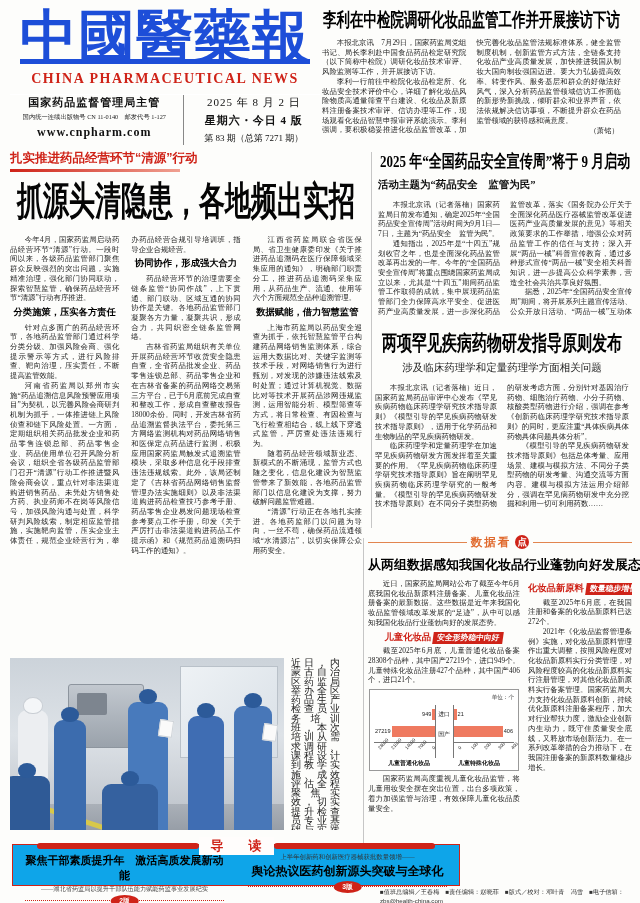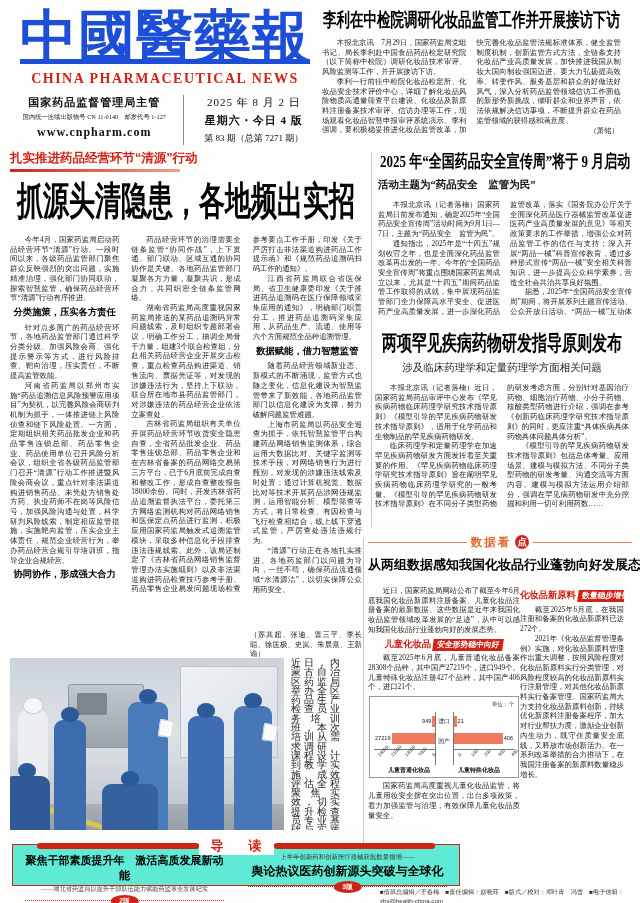--- a/index.html
+++ b/index.html
@@ -80,21 +80,21 @@
   .rr-sub{font-size:10.5px;text-align:center;margin-top:8px;color:#222;}
   .rr-body{margin-top:8px;height:132px;overflow:hidden;}
 
   
   .datafocus{left:368px;top:534px;width:264px;height:344px;}
   .dfhead{display:flex;align-items:center;gap:4px;height:16px;}
   .dfline{flex:1;height:1px;background:#e2854f;}
   .dftext{color:#e06a2e;font-weight:bold;font-size:11.5px;letter-spacing:2px;font-family:"Liberation Sans",sans-serif;}
   .dfdot{width:14px;height:14px;border-radius:50%;background:#cf2318;color:#fff;font-size:9.5px;font-weight:bold;display:flex;align-items:center;justify-content:center;font-family:"Liberation Sans",sans-serif;}
   .df-headline{font-size:13px;font-weight:900;text-align:center;margin-top:6px;white-space:nowrap;font-family:"Liberation Serif",serif;}
-  .df-cols{display:flex;margin-top:12px;height:298px;}
+  .df-cols{display:flex;gap:8px;margin-top:5px;height:298px;}
   .df-left{width:152px;overflow:hidden;}
   .df-right{width:104px;overflow:hidden;}
   .dsub{text-align:center;margin:4px 0 3px;white-space:nowrap;}
   .dsub .red{color:#cf2318;font-weight:bold;font-size:9.3px;font-family:"Liberation Sans",sans-serif;}
   .dsub .dbadge{display:inline-block;background:#cf2318;color:#fff;font-size:7.8px;font-weight:bold;padding:1px 4px;margin-left:2px;transform:skewX(-8deg);font-family:"Liberation Sans",sans-serif;}
 
   
   .chart{box-sizing:border-box;border:1px solid #999;background:#fff;width:150px;margin:4px auto 3px;padding:3px 4px 2px;font-family:"Liberation Sans",sans-serif;}
   .chart-unit{font-size:5.6px;text-align:right;color:#333;}
   .chart-body{display:flex;align-items:stretch;margin-top:2px;}
@@ -107,21 +107,21 @@
   .tval{font-size:5.6px;color:#222;padding:0 1px;white-space:nowrap;flex-shrink:0;}
   .axis{display:flex;justify-content:space-between;border-top:1px solid #777;height:13px;padding:1px 2px 0;}
   .axis span{font-size:4.7px;color:#333;transform:rotate(-48deg);transform-origin:60% 10%;width:3px;white-space:nowrap;}
   .cmid{width:17px;display:flex;flex-direction:column;align-items:center;}
   .cmid .cat{height:14px;margin:3px 0;font-size:5.8px;display:flex;align-items:center;color:#111;}
   .cmid .axpad{height:13px;}
   .chart-caps{display:flex;margin-top:1px;}
   .chart-caps span{flex:1;text-align:center;font-size:6px;font-weight:bold;color:#111;}
 
   
-  .guide{left:12px;top:844px;width:446px;height:40px;border:1.5px solid #cf2318;background:#5eead4;}
+  .guide{left:12px;top:844px;width:446px;height:40px;border:1.5px solid #cf2318;background:#0ea5e9;}
   .guide-title{position:absolute;top:-8px;left:24px;right:24px;display:flex;align-items:center;}
   .gbar{flex:1;height:6px;background:#cf2318;border-radius:3px;}
   .gtxt{color:#cf2318;font-weight:900;font-size:13px;letter-spacing:6px;padding:0 6px 0 12px;background:#fffdfc;font-family:"Liberation Sans",sans-serif;}
   .guide-inner{display:flex;height:100%;padding-top:6px;box-sizing:border-box;}
   .teaser{flex:1;padding:2px 12px 0;text-align:center;}
   .tz-kicker{font-size:6.4px;color:#333;}
   .tz-head1{font-size:11px;font-weight:900;color:#000;font-family:"Liberation Serif",serif;}
   .tz-sub{font-size:6.2px;color:#444;margin-top:2px;}
   .tz-head2{font-size:12px;font-weight:900;color:#000;margin-top:1px;font-family:"Liberation Serif",serif;}
   .pageline{border-top:1.5px dotted #cf2318;position:relative;margin-top:6px;}
@@ -173,31 +173,29 @@
           <p class="para">今年4月，国家药监局启动药品经营环节“清源”行动。一段时间以来，各级药品监管部门聚焦群众反映强烈的突出问题，实施精准治理，强化部门协同联动，探索智慧监管，确保药品经营环节“清源”行动有序推进。</p>
         </div>
       <div class="subhead">分类施策，压实各方责任</div>
       <div>
           <p class="para">针对点多面广的药品经营环节，各地药品监管部门通过科学分类分级、加强风险会商、强化提示警示等方式，进行风险排查、靶向治理，压实责任，不断提高监管效能。</p>
           <p class="para">河南省药监局以郑州市实施“药品追溯信息风险预警应用项目”为契机，以完善风险会商研判机制为抓手，一体推进链上风险侦查和链下风险处置。一方面，定期组织相关药品批发企业和药品零售连锁总部、药品零售企业、药品使用单位召开风险分析会议，组织全省各级药品监管部门召开“清源”行动工作推进暨风险会商会议，重点针对非法渠道购进销售药品、未凭处方销售处方药、执业药师不在岗等风险信号，加强风险沟通与处置，科学研判风险线索，制定相应监管措施，实施靶向监管，压实企业主体责任，规范企业经营行为，举办药品经营合规引导培训班，指导企业合规经营。</p>
         </div>
       <div class="subhead">协同协作，形成强大合力</div>
       <div>
           <p class="para">药品经营环节的治理需要全链条监管“协同作战”，上下贯通、部门联动、区域互通的协同协作是关键。各地药品监管部门凝聚各方力量，凝聚共识，形成合力，共同织密全链条监管网络。</p>
-          <p class="para">湖南省药监局高度重视国家药监局推送的某药品追溯码异常问题线索，及时组织专题部署会议，明确工作分工，抽调全局骨干力量，组建3个联合检查组，分赴相关药品经营企业开展突击检查，重点检查药品购进渠道、销售流向、票据凭证等，对发现的涉嫌违法行为，坚持上下联动，联合所在地市县药品监管部门，对涉嫌违法的药品经营企业依法立案查处。</p>
           <p class="para">吉林省药监局组织有关单位开展药品经营环节收货安全隐患自查，全省药品批发企业、药品零售连锁总部、药品零售企业和在吉林省备案的药品网络交易第三方平台，已于6月底前完成自查和整改工作，形成自查整改报告18000余份。同时，开发吉林省药品追溯监督执法平台，委托第三方网络监测机构对药品网络销售和医保定点药品进行监测，积极应用国家药监局触发式追溯监管模块，采取多种信息化手段排查违法违规线索。此外，该局还制定了《吉林省药品网络销售监督管理办法实施细则》以及非法渠道购进药品检查技巧参考手册、药品零售企业易发问题现场检查参考要点工作手册，印发《关于严厉打击非法渠道购进药品工作提示函》和《规范药品追溯码扫码工作的通知》。</p>
           <p class="para">江西省药监局联合省医保局、省卫生健康委印发《关于推进药品追溯码在医疗保障领域采集应用的通知》，明确部门职责分工，推进药品追溯码采集应用，从药品生产、流通、使用等六个方面规范全品种追溯管理。</p>
         </div>
       <div class="subhead">数据赋能，借力智慧监管</div>
       <div>
+          <p class="para">上海市药监局以药品安全巡查为抓手，依托智慧监管平台构建药品网络销售监测体系，综合运用大数据比对、关键字监测等技术手段，对网络销售行为进行甄别，对发现的涉嫌违法线索及时处置；通过计算机视觉、数据比对等技术开展药品涉网违规监测，运用智能分析、模型筛查等方式，将日常检查、有因检查与飞行检查相结合，线上线下穿透式监管，严厉查处违法违规行为。</p>
           <p class="para">随着药品经营领域新业态、新模式的不断涌现，监管方式也随之变化，信息化建设为智慧监管带来了新效能，各地药品监管部门以信息化建设为支撑，努力破解问题监管难题。</p>
-          <p class="para">上海市药监局以药品安全巡查为抓手，依托智慧监管平台构建药品网络销售监测体系，综合运用大数据比对、关键字监测等技术手段，对网络销售行为进行甄别，对发现的涉嫌违法线索及时处置；通过计算机视觉、数据比对等技术开展药品涉网违规监测，运用智能分析、模型筛查等方式，将日常检查、有因检查与飞行检查相结合，线上线下穿透式监管，严厉查处违法违规行为。</p>
           <p class="para">“清源”行动正在各地扎实推进。各地药监部门以问题为导向，一丝不苟，确保药品流通领域“水清源洁”，以切实保障公众用药安全。</p>
         </div>
-      <span class="lead-byline">（苏其超、张迪、晋三平、李长聪、徐匡极、史岚、朱晨熹、王新谕）</span>
     </div>
   </div>
 
   <div class="abs photo">
     <div class="ph-glass"></div>
     <div class="ph-machine"></div>
     <div class="ph-tank"></div>
     <div class="ph-floor"></div>
     <div class="ph-stripe"></div>
     <div class="fig white" style="left:8px;top:52px;width:30px;height:120px;"></div>

